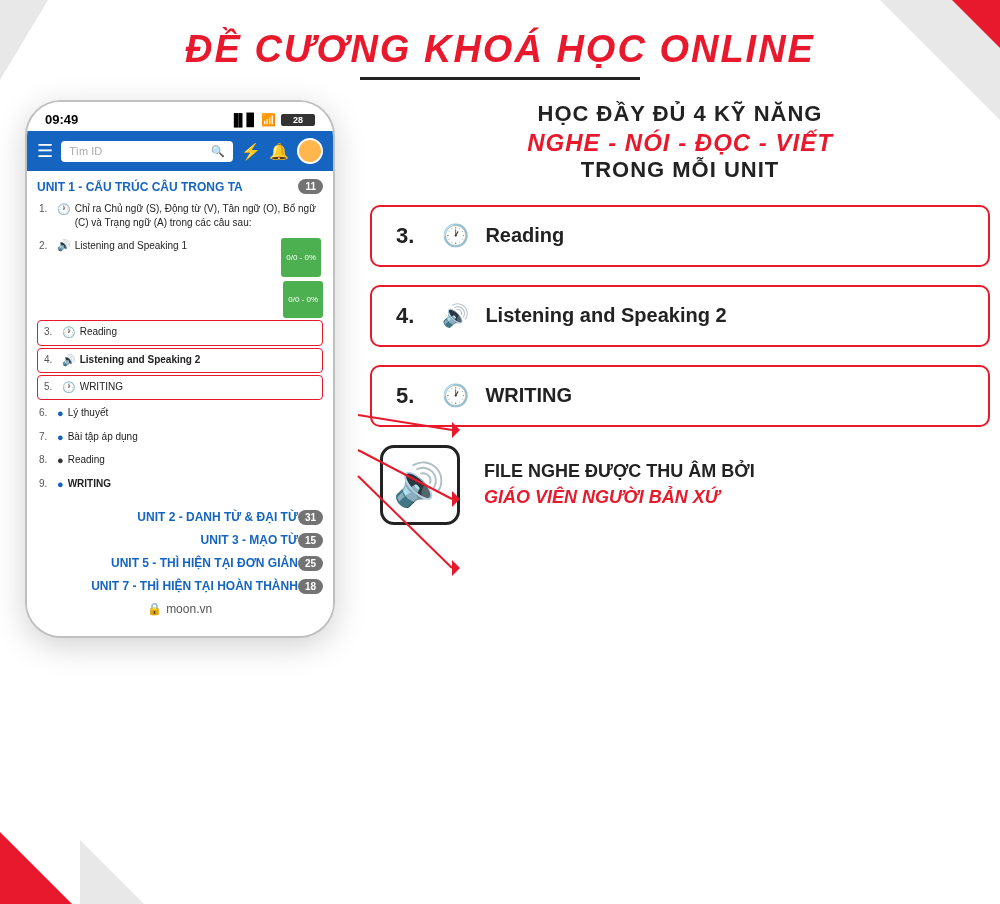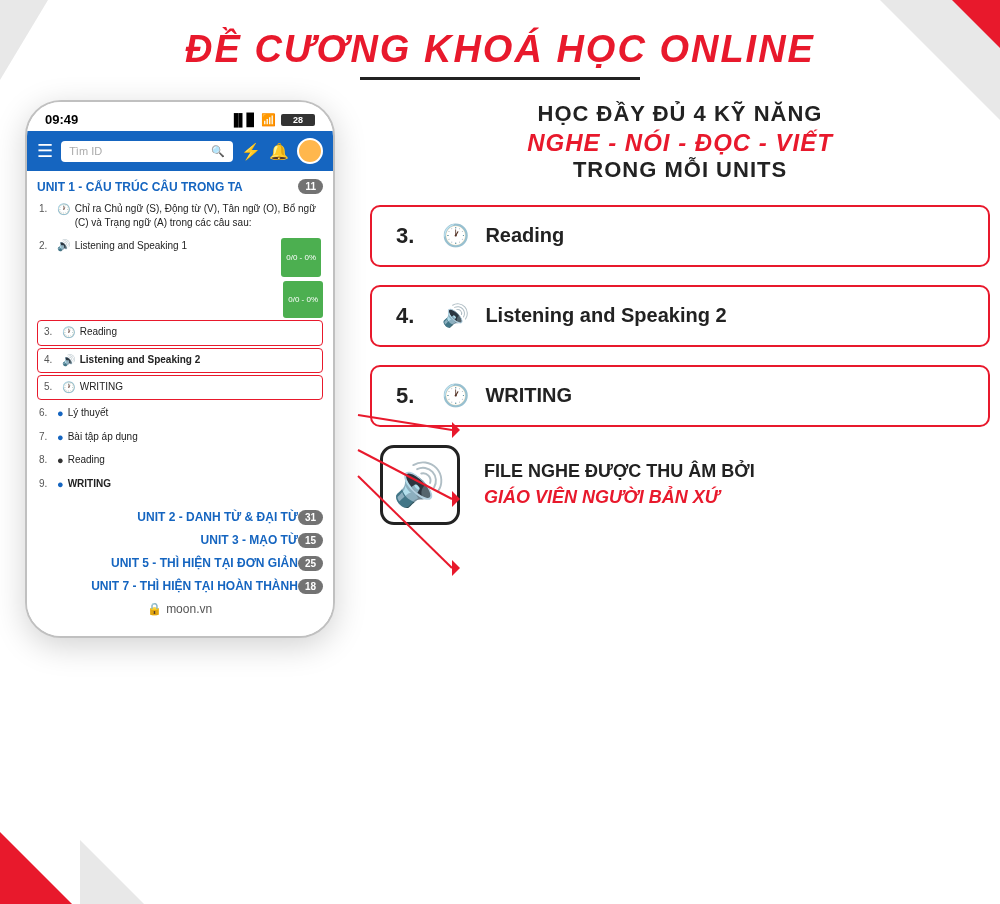--- a/index.html
+++ b/index.html
@@ -459,21 +459,21 @@
 
         </div>
       </div>
     </div>
 
     <div class="right-panel">
 
       <div style="text-align:center;margin-bottom:4px;">
         <div class="skills-title">HỌC ĐẦY ĐỦ 4 KỸ NĂNG</div>
         <div class="skills-title-red">NGHE - NÓI - ĐỌC - VIẾT</div>
-        <div class="skills-title-black">TRONG MỖI UNITS</div>
+        <div class="skills-title-black">TRONG MỖI UNIT</div>
       </div>
 
       <div class="skill-card">
         <span class="skill-num">3.</span>
         <span class="skill-icon">🕐</span>
         <span class="skill-label">Reading</span>
       </div>
 
       <div class="skill-card">
         <span class="skill-num">4.</span>

